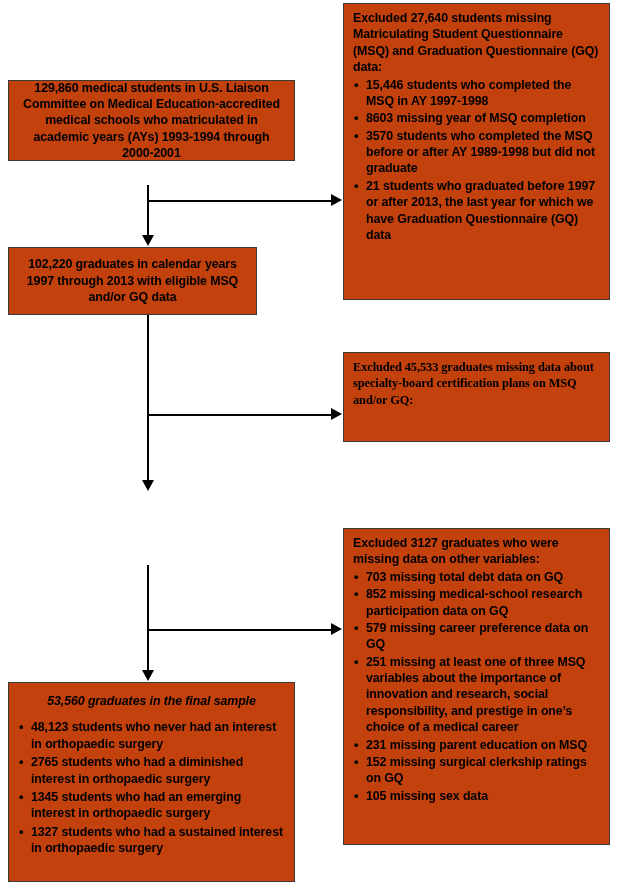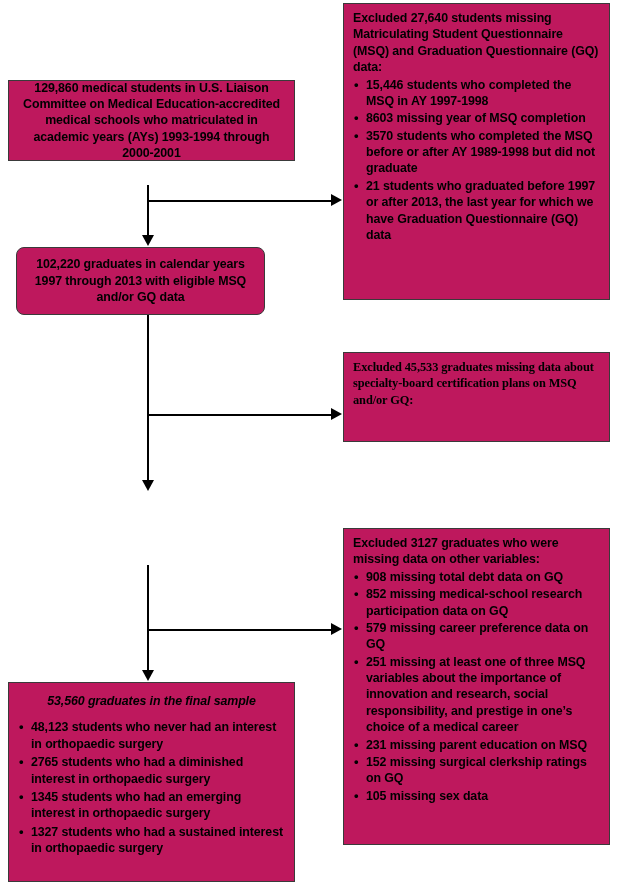--- a/index.html
+++ b/index.html
@@ -15,21 +15,21 @@
     position: relative;
     width: 618px;
     height: 894px;
     overflow: hidden;
     background: #ffffff;
   }
   .box {
     position: absolute;
     box-sizing: border-box;
     border: 1.6px solid #3a3a3a;
-    background: #be185d;
+    background: #c2410c;
     padding: 6px 9px;
     font-weight: bold;
     font-size: 12.4px;
     line-height: 1.32;
     letter-spacing: -0.1px;
   }
   .box.centered {
     text-align: center;
     display: flex;
     flex-direction: column;
@@ -117,21 +117,21 @@
 
   <div class="vline" style="left:147px; top:565px; height:108px;"></div>
   <div class="arrow-down" style="left:142px; top:670px;"></div>
   <div class="hline" style="left:147px; top:629px; width:188px;"></div>
   <div class="arrow-right" style="left:331px; top:623px;"></div>
 
   <div class="box centered" style="left:8px; top:80px; width:287px; height:81px;">
     <div class="title">129,860 medical students in U.S. Liaison Committee on Medical Education-accredited medical schools who matriculated in academic years (AYs) 1993-1994 through 2000-2001</div>
   </div>
 
-  <div class="box centered" style="left:16px; top:247px; width:249px; height:68px;border-radius:8px;">
+  <div class="box centered" style="left:8px; top:247px; width:249px; height:68px;">
     <div class="title">102,220 graduates in calendar years 1997 through 2013 with eligible MSQ and/or GQ data</div>
   </div>
 
 
   <div class="box final" style="left:8px; top:682px; width:287px; height:200px;">
     <div class="title">53,560 graduates in the final sample</div>
     <ul>
       <li>48,123 students who never had an interest in orthopaedic surgery</li>
       <li>2765 students who had a diminished interest in orthopaedic surgery</li>
       <li>1345 students who had an emerging interest in orthopaedic surgery</li>
@@ -149,21 +149,21 @@
     </ul>
   </div>
 
   <div class="box" style="left:343px; top:352px; width:267px; height:90px;font-family:Liberation Serif, serif;">
     <div class="title">Excluded 45,533 graduates missing data about specialty-board certification plans on MSQ and/or GQ:</div>
   </div>
 
   <div class="box" style="left:343px; top:528px; width:267px; height:317px;">
     <div class="title">Excluded 3127 graduates who were missing data on other variables:</div>
     <ul>
-      <li>908 missing total debt data on GQ</li>
+      <li>703 missing total debt data on GQ</li>
       <li>852 missing medical-school research participation data on GQ</li>
       <li>579 missing career preference data on GQ</li>
       <li>251 missing at least one of three MSQ variables about the importance of innovation and research, social responsibility, and prestige in one’s choice of a medical career</li>
       <li>231 missing parent education on MSQ</li>
       <li>152 missing surgical clerkship ratings on GQ</li>
       <li>105 missing sex data</li>
     </ul>
   </div>
 
 </div>

